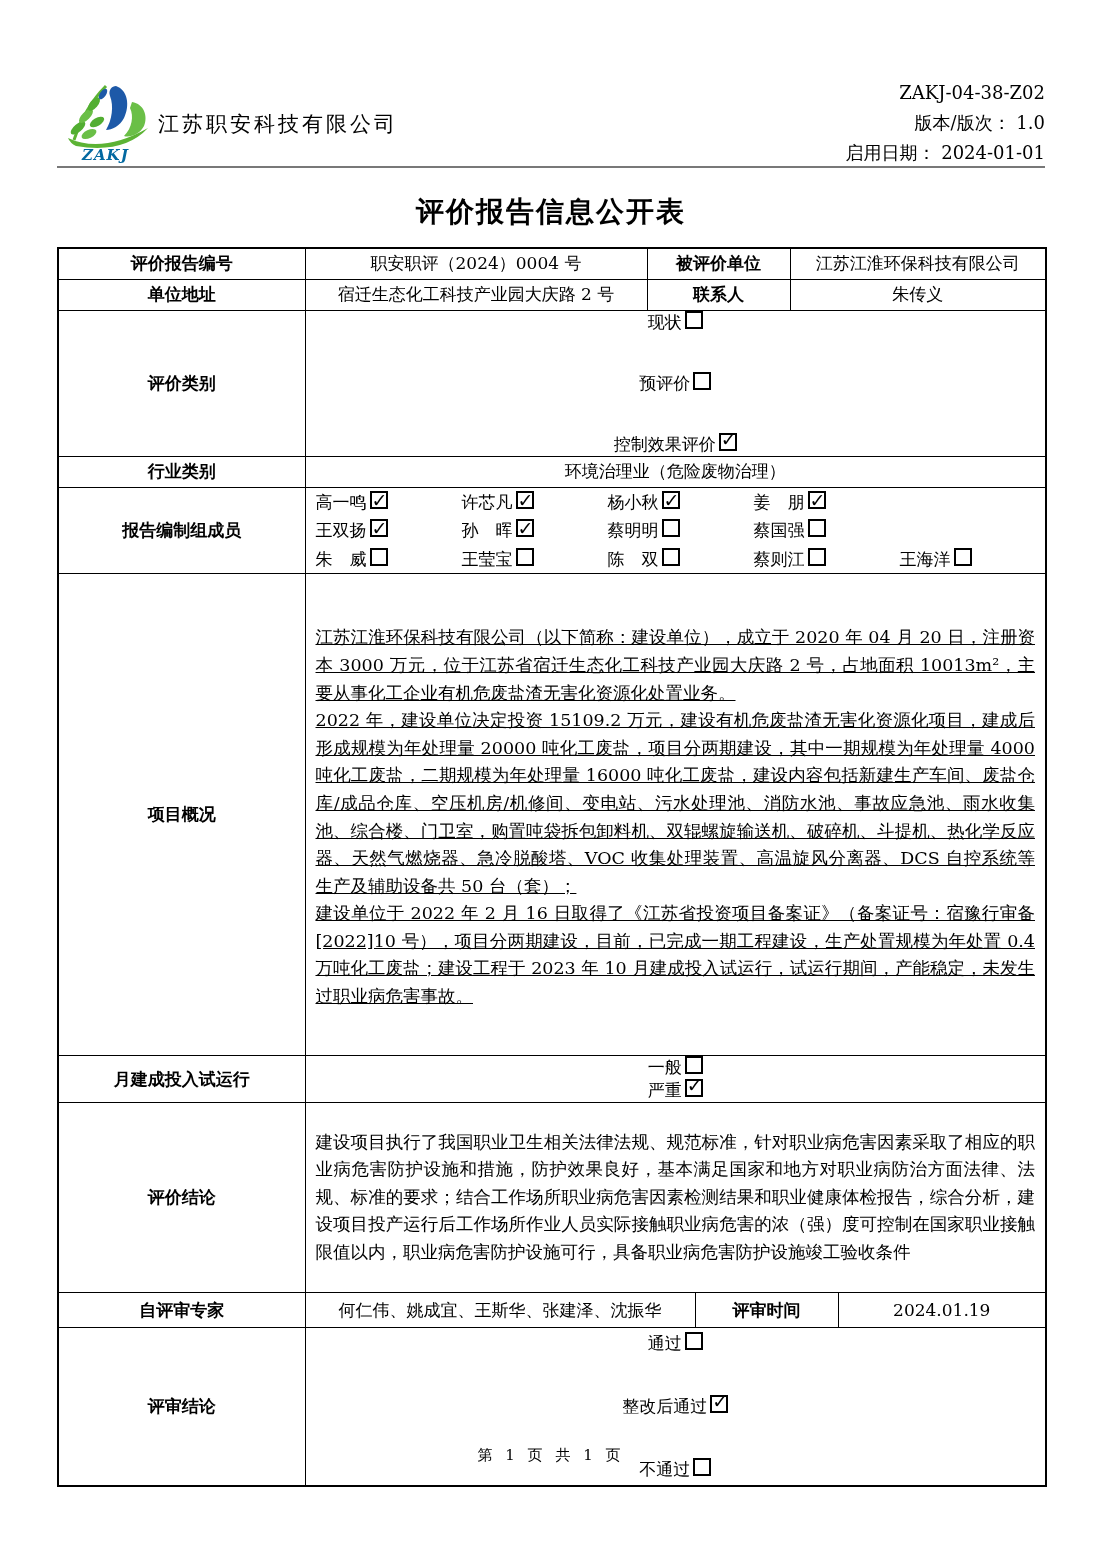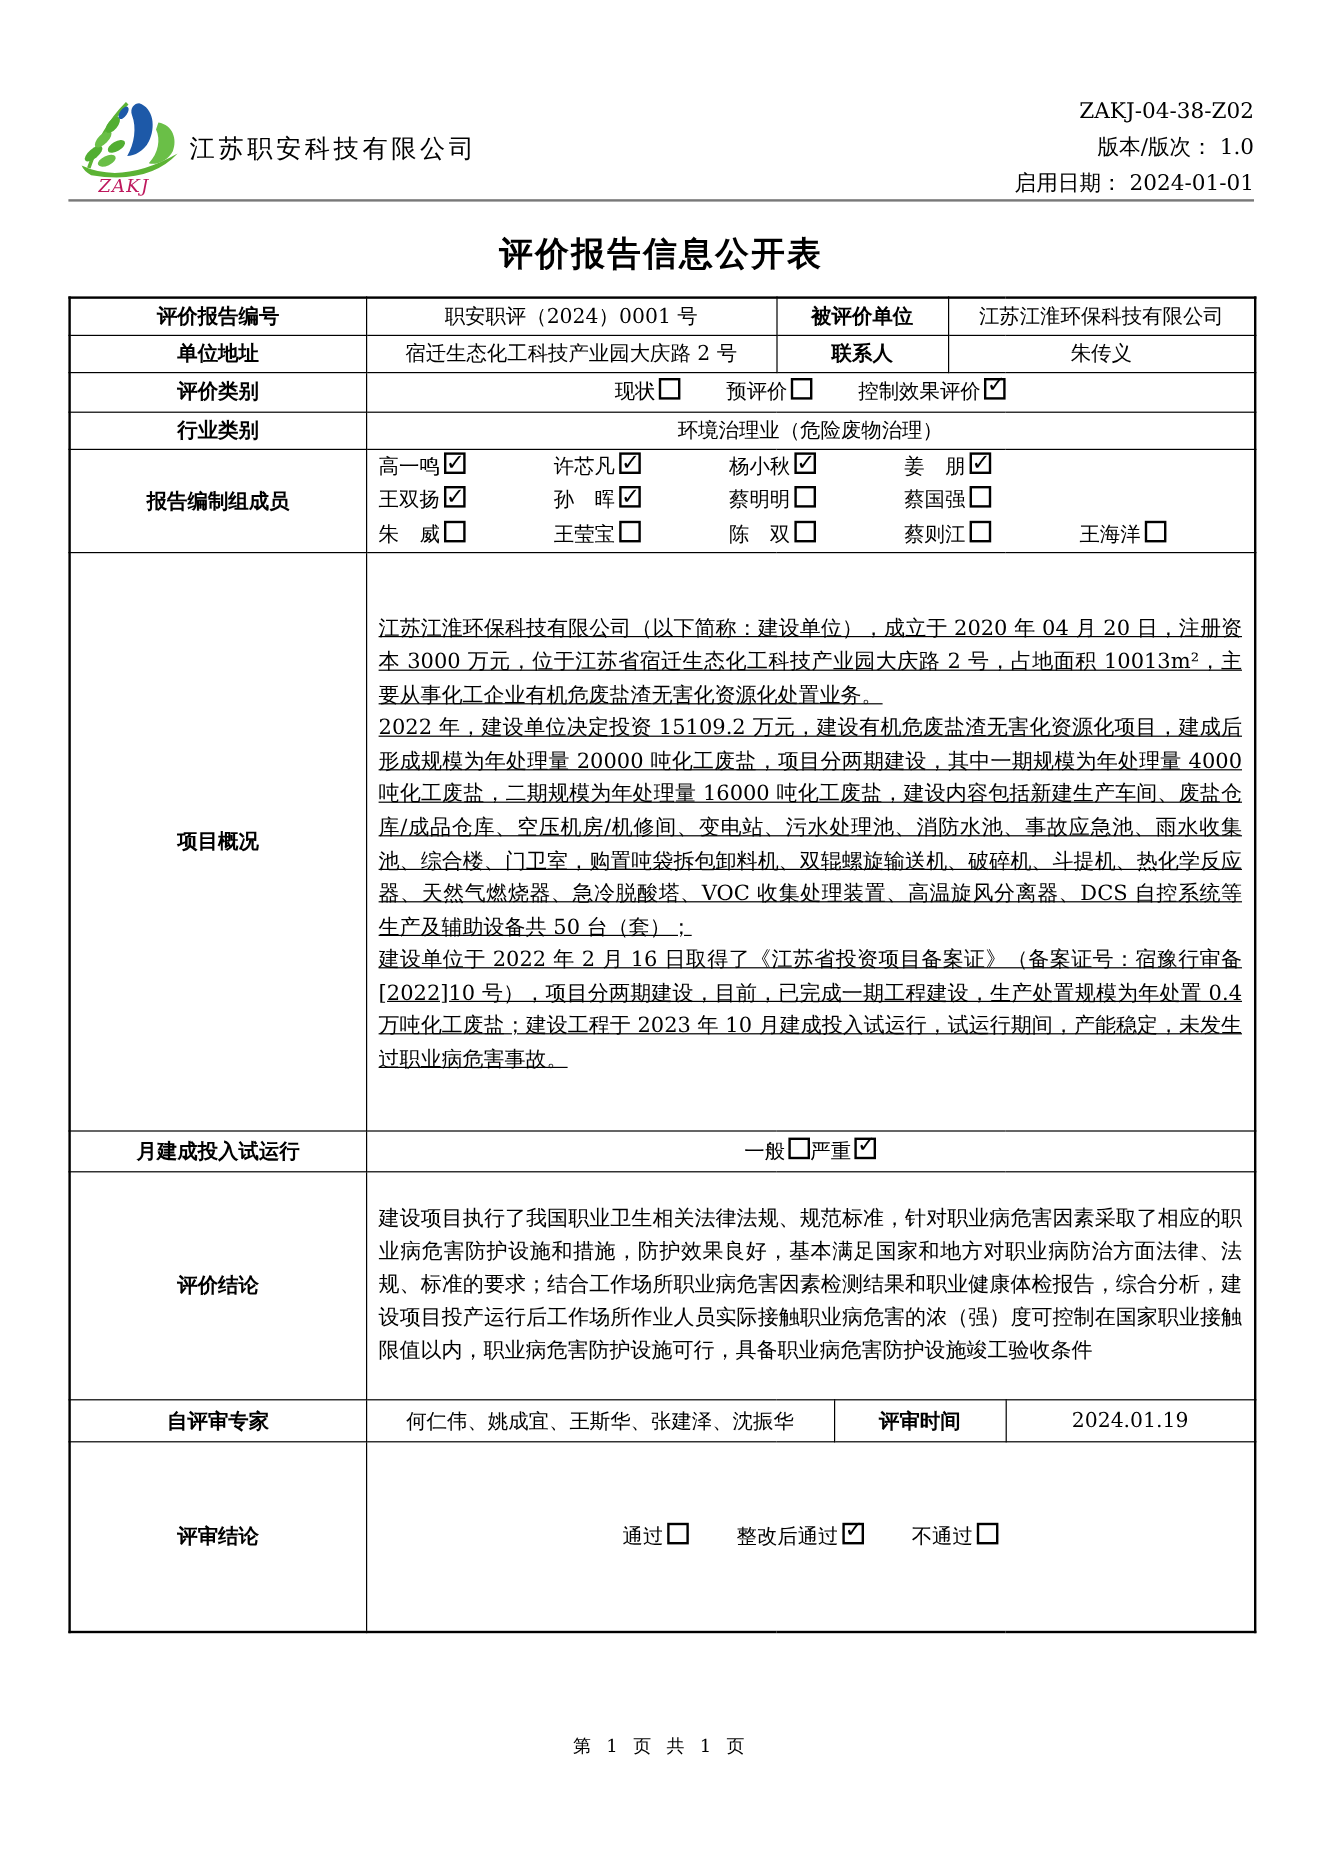--- a/index.html
+++ b/index.html
@@ -5,21 +5,21 @@
   html,body { margin:0; padding:0; background:#ffffff; }
   .page {
     position:relative; width:1102px; height:1558px; background:#ffffff;
     font-family:"DejaVu Serif","Liberation Serif",serif; color:#000;
     overflow:hidden;
   }
   
   .logo { position:absolute; top:82px; left:62px; width:100px; height:70px; }
   .logo-zakj {
     position:absolute; top:146px; left:82px;
-    font-style:italic; font-weight:normal; color:#be185d;
+    font-style:italic; font-weight:bold; color:#0369a1;
     font-size:15px; letter-spacing:1px;
   }
   .company {
     position:absolute; top:110px; left:158px;
     font-size:21px; letter-spacing:3px;text-align:center;
   }
   .header-right {
     position:absolute; top:78px; right:57px;
     text-align:right; font-size:18px; line-height:30px;
   }
@@ -51,21 +51,21 @@
     display:inline-block; width:14px; height:14px;
     border:2px solid #000; margin-left:3px; vertical-align:-1px;
     position:relative; background:#fff;
   }
   .cb.checked::after {
     content:"✓"; position:absolute; left:0px; top:-7px;
     font-size:19px; font-weight:bold;
     font-family:"DejaVu Sans","Liberation Sans",sans-serif;
   }
   
-  .opts { display:flex; justify-content:center; align-items:center; }
+  .opts { display:flex; justify-content:center; align-items:center;flex-direction:column; }
   .opts.g38 { gap:38px; } .opts.g70 { } .opts.g40 { gap:40px; }
   .opt { white-space:nowrap; }
   
   .mem-line { display:flex; line-height:28.5px; padding-left:4px; }
   .mem-slot { width:146px; white-space:nowrap; }
   .mem-slot:last-child { width:auto; }
   
   .paras { padding:6px 4px 0 4px; }
   .para { text-align:justify; line-height:27.6px; font-size:17.5px; margin:0; }
   .concl { text-align:justify; line-height:27.6px; font-size:17.5px; padding:4px 4px; }
@@ -110,21 +110,21 @@
         <col style="width:342px">
         <col style="width:48px">
       <col style="width:95px">
         <col style="width:48px">
         <col style="width:208px">
     </colgroup>
 
     <tbody>
         <tr style="height:31px">
       <td class="lbl">评价报告编号</td>
-      <td class="val-c">职安职评（2024）0001 号</td>
+      <td class="val-c">职安职评（2024）0004 号</td>
       <td class="lbl" colspan="2">被评价单位</td>
       <td class="val-c" colspan="2">江苏江淮环保科技有限公司</td>
     </tr>
 
     <tr style="height:31px">
       <td class="lbl">单位地址</td>
       <td class="val-c">宿迁生态化工科技产业园大庆路 2 号</td>
       <td class="lbl" colspan="2">联系人</td>
       <td class="val-c" colspan="2">朱传义</td>
     </tr>

